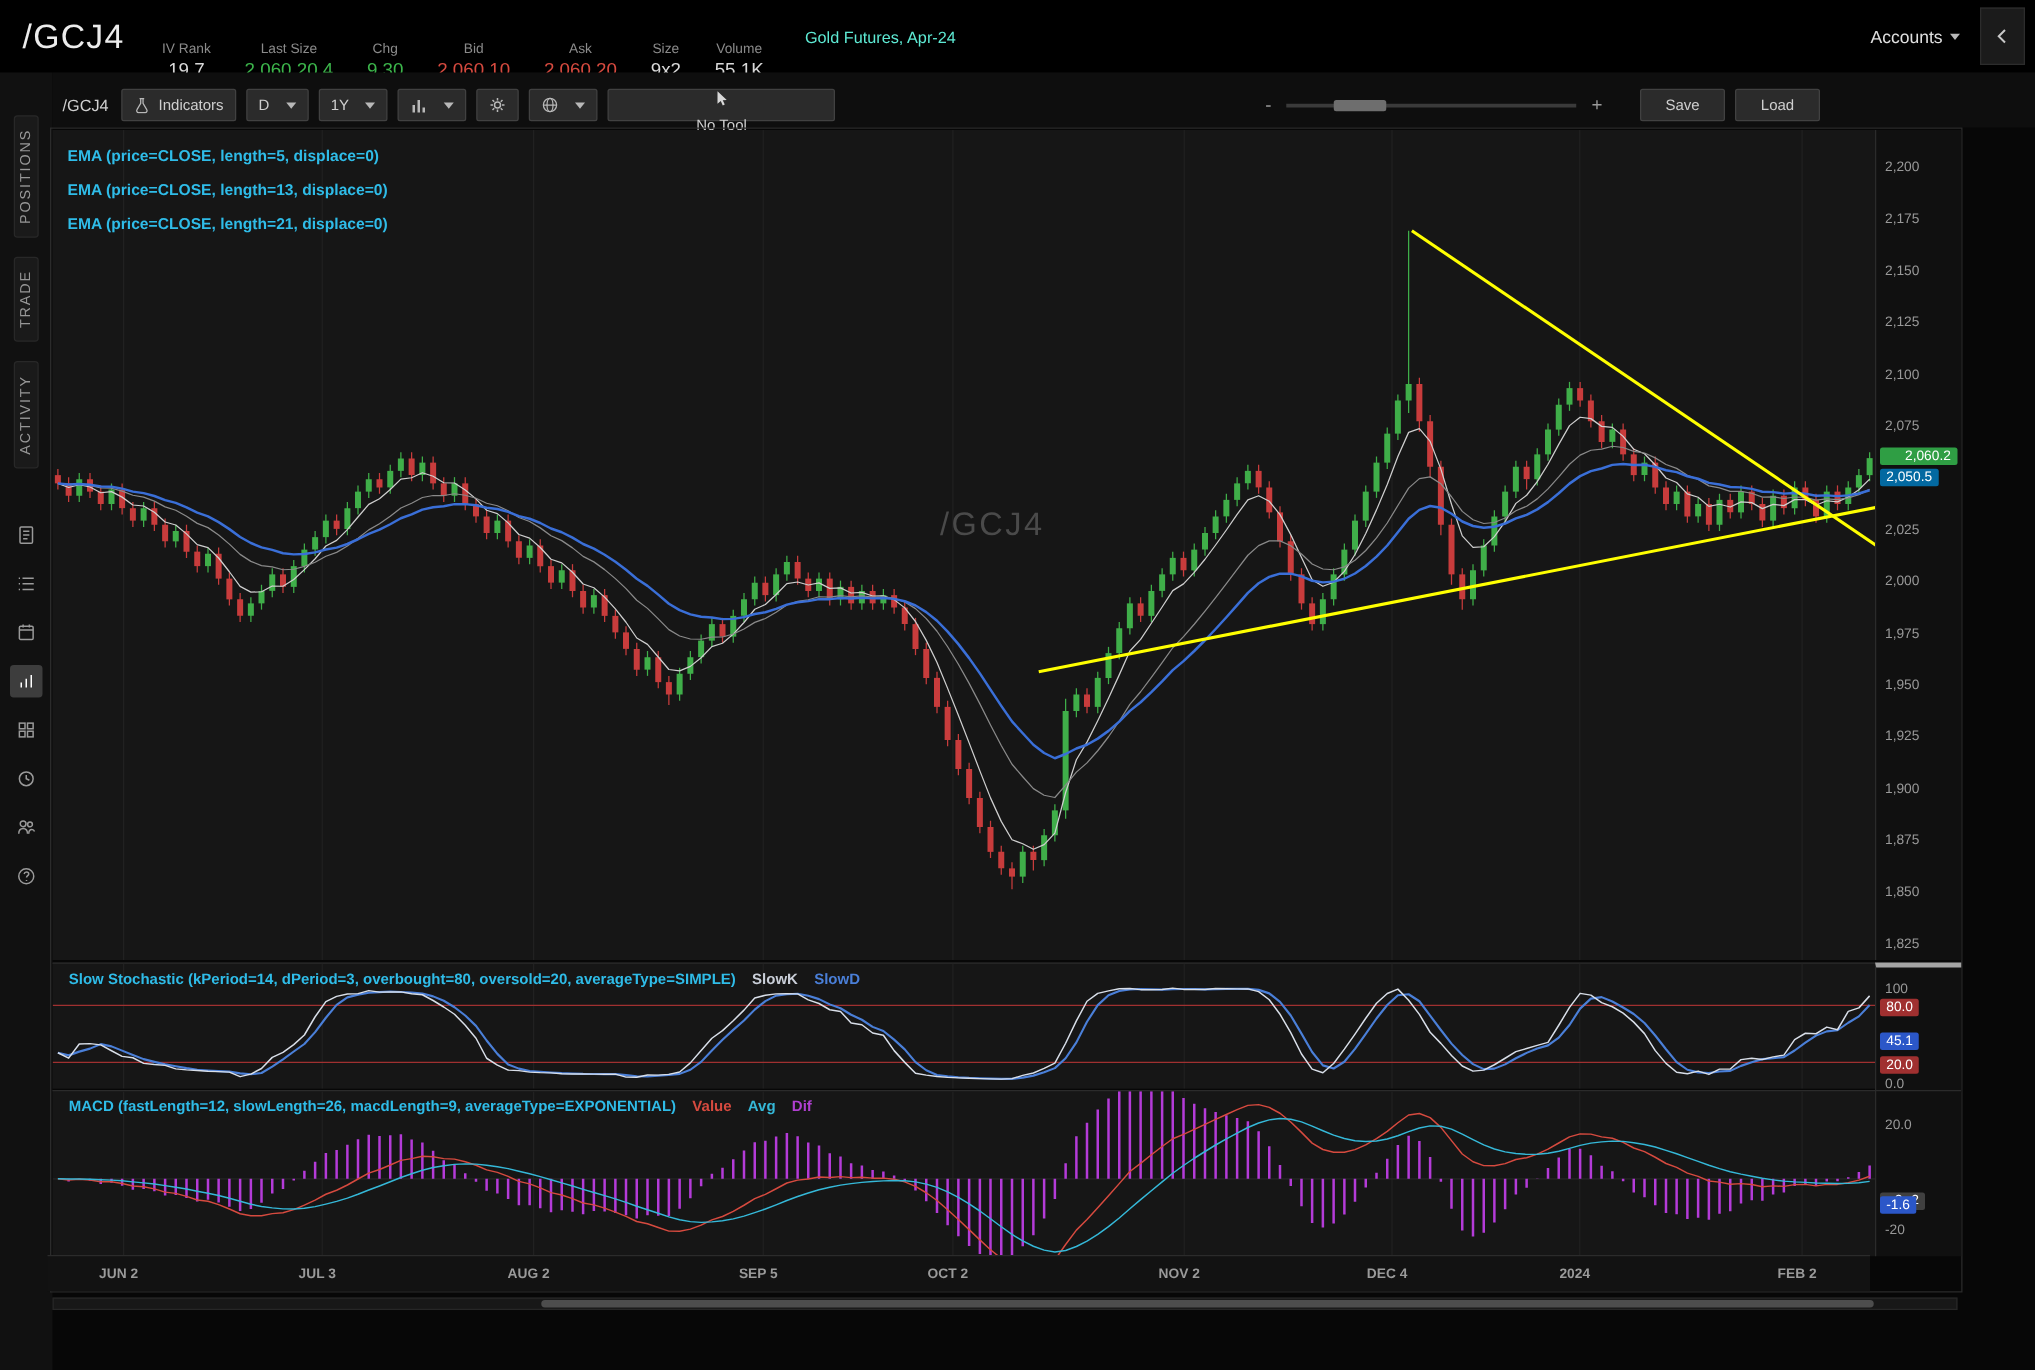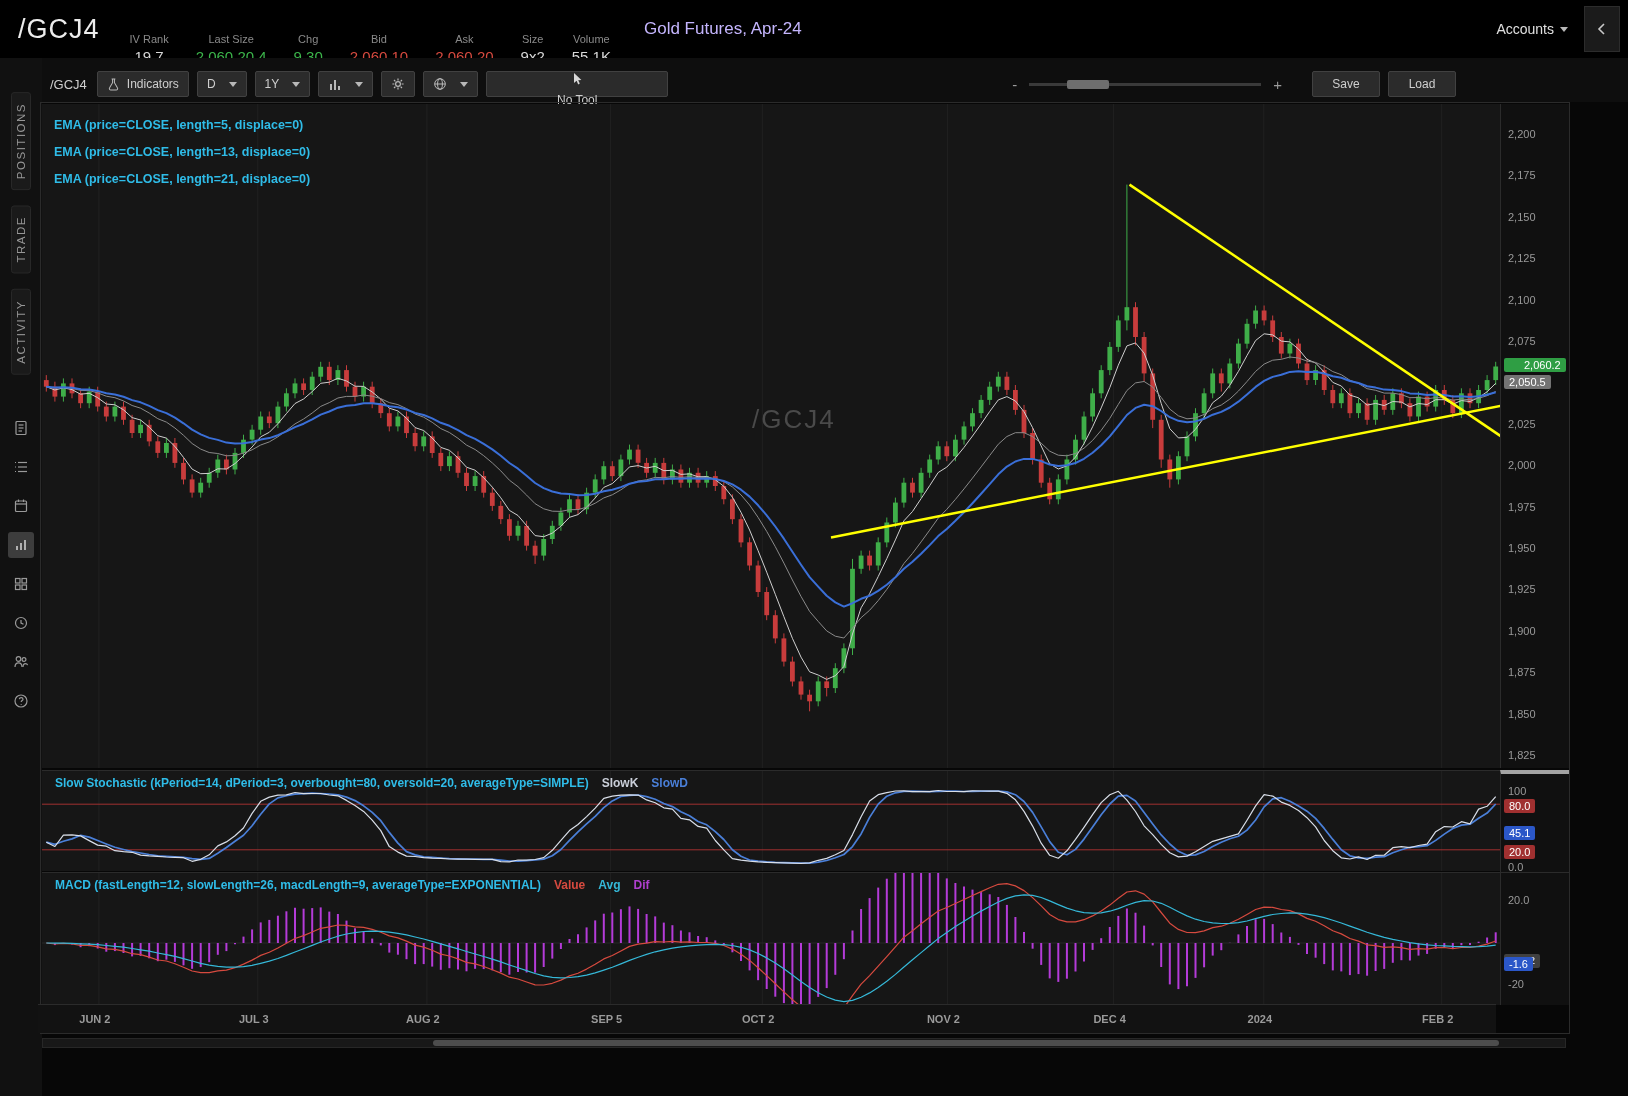--- a/index.html
+++ b/index.html
@@ -4,21 +4,21 @@
 <style>
   html,body{margin:0;padding:0;background:#000;}
   .app{position:relative;width:1628px;height:1096px;background:#070707;font-family:"Liberation Sans",sans-serif;overflow:hidden;color:#ddd;user-select:none;}
 
   
   .qheader{position:absolute;left:0;top:0;width:1628px;height:58px;background:#000;display:flex;align-items:center;padding-left:18px;box-sizing:border-box;}
   .sym{font-size:27px;color:#ececec;letter-spacing:1px;margin-right:30px;}
   .stat{display:flex;flex-direction:column;align-items:center;margin-right:27px;margin-top:40px;}
   .stat .lab{font-size:11px;color:#8a8a8a;margin-bottom:3px;white-space:nowrap;}
   .stat .val{font-size:15px;white-space:nowrap;}
-  .htitle{font-size:17px;color:#c4b5fd;margin-left:6px;white-space:nowrap;}
+  .htitle{font-size:13px;color:#5eead4;margin-left:6px;white-space:nowrap;}
   .spacer{flex:1;}
   .accounts{display:flex;align-items:center;color:#e0e0e0;font-size:14px;margin-right:16px;cursor:pointer;}
   .caret{width:0;height:0;border-left:4px solid transparent;border-right:4px solid transparent;border-top:5px solid #b8b8b8;display:inline-block;margin-left:6px;}
   .collapse-btn{width:34px;height:44px;background:#1b1b1b;border:1px solid #2c2c2c;display:flex;align-items:center;justify-content:center;margin-right:8px;cursor:pointer;}
 
   
   .sidebar{position:absolute;left:0;top:58px;width:42px;bottom:0;background:#111;display:flex;flex-direction:column;align-items:center;}
   .vtab{writing-mode:vertical-rl;transform:rotate(180deg);background:#1a1a1a;border:1px solid #282828;border-radius:3px;color:#979797;font-size:11.5px;letter-spacing:1.5px;padding:10px 3px;margin-bottom:15px;cursor:pointer;}
   .vtab:first-child{margin-top:34px;}
   .sideicons{margin-top:26px;display:flex;flex-direction:column;gap:13px;align-items:center;}
@@ -624,21 +624,21 @@
       <div class="tick" style="top: 313.767px;">2,025</div>
       <div class="tick" style="top: 355.167px;">2,000</div>
       <div class="tick" style="top: 396.567px;">1,975</div>
       <div class="tick" style="top: 437.967px;">1,950</div>
       <div class="tick" style="top: 479.367px;">1,925</div>
       <div class="tick" style="top: 520.767px;">1,900</div>
       <div class="tick" style="top: 562.167px;">1,875</div>
       <div class="tick" style="top: 603.567px;">1,850</div>
       <div class="tick" style="top: 644.967px;">1,825</div>
       <div class="abadge" style="top: 254.476px; background: rgb(47, 158, 68); padding-left: 20px;">2,060.2</div>
-      <div class="abadge" style="top: 270.539px; background: #737373;">2,050.5</div>
+      <div class="abadge" style="top: 270.539px; background: #0369a1;">2,050.5</div>
     </div>
 
   <div class="pane pane-stoch">
     <svg id="svg-stoch" width="1458" height="100">
         <line x1="56.9" x2="56.9" y1="0" y2="100" stroke="#212121" stroke-width="1"></line>
         <line x1="215.8" x2="215.8" y1="0" y2="100" stroke="#212121" stroke-width="1"></line>
         <line x1="384.9" x2="384.9" y1="0" y2="100" stroke="#212121" stroke-width="1"></line>
         <line x1="568.6" x2="568.6" y1="0" y2="100" stroke="#212121" stroke-width="1"></line>
         <line x1="720.3" x2="720.3" y1="0" y2="100" stroke="#212121" stroke-width="1"></line>
         <line x1="905.4" x2="905.4" y1="0" y2="100" stroke="#212121" stroke-width="1"></line>

